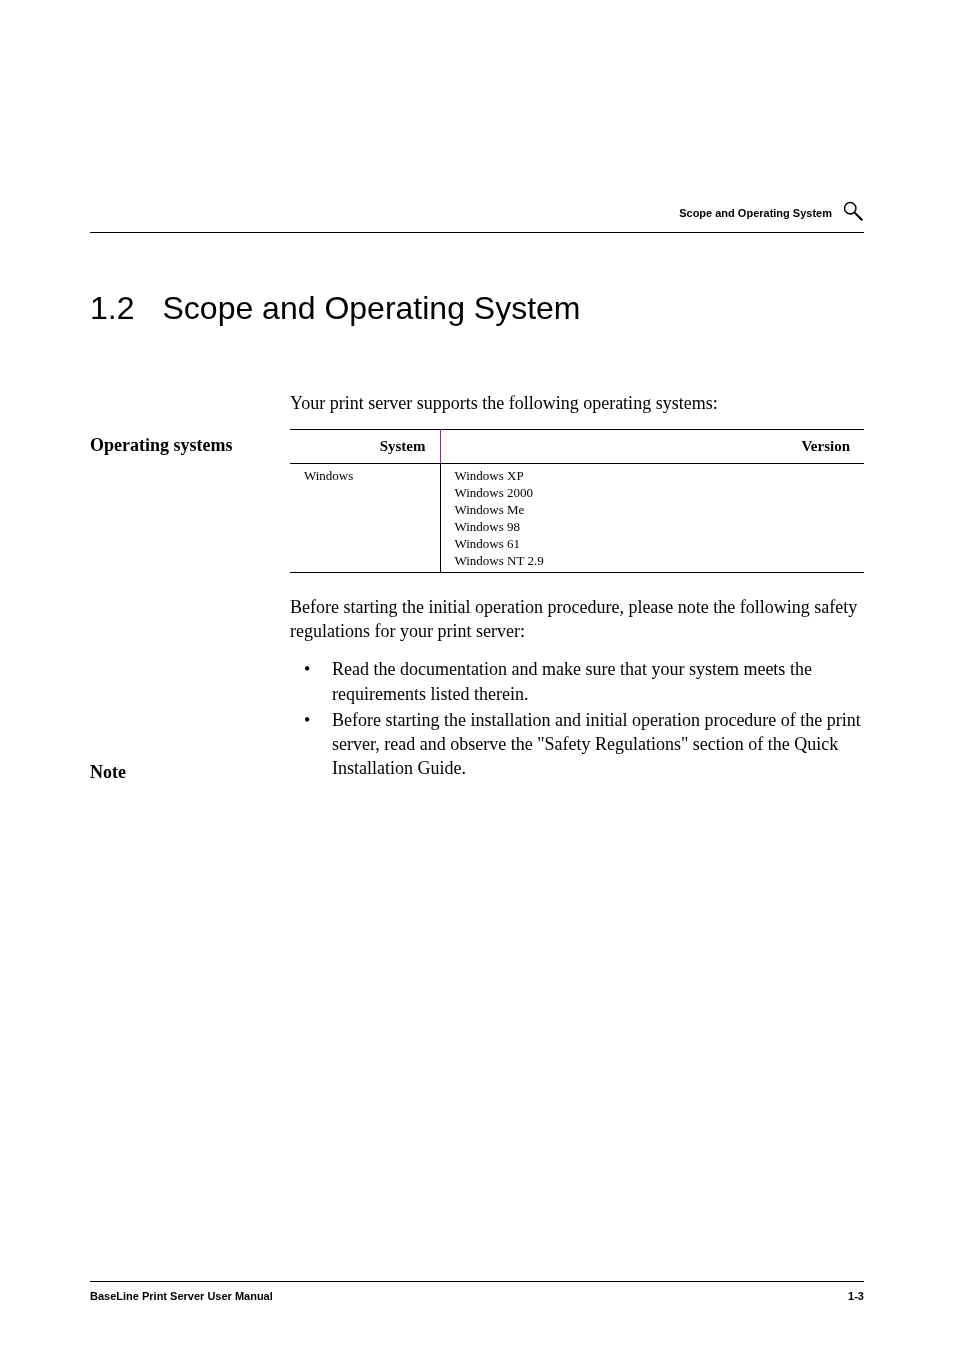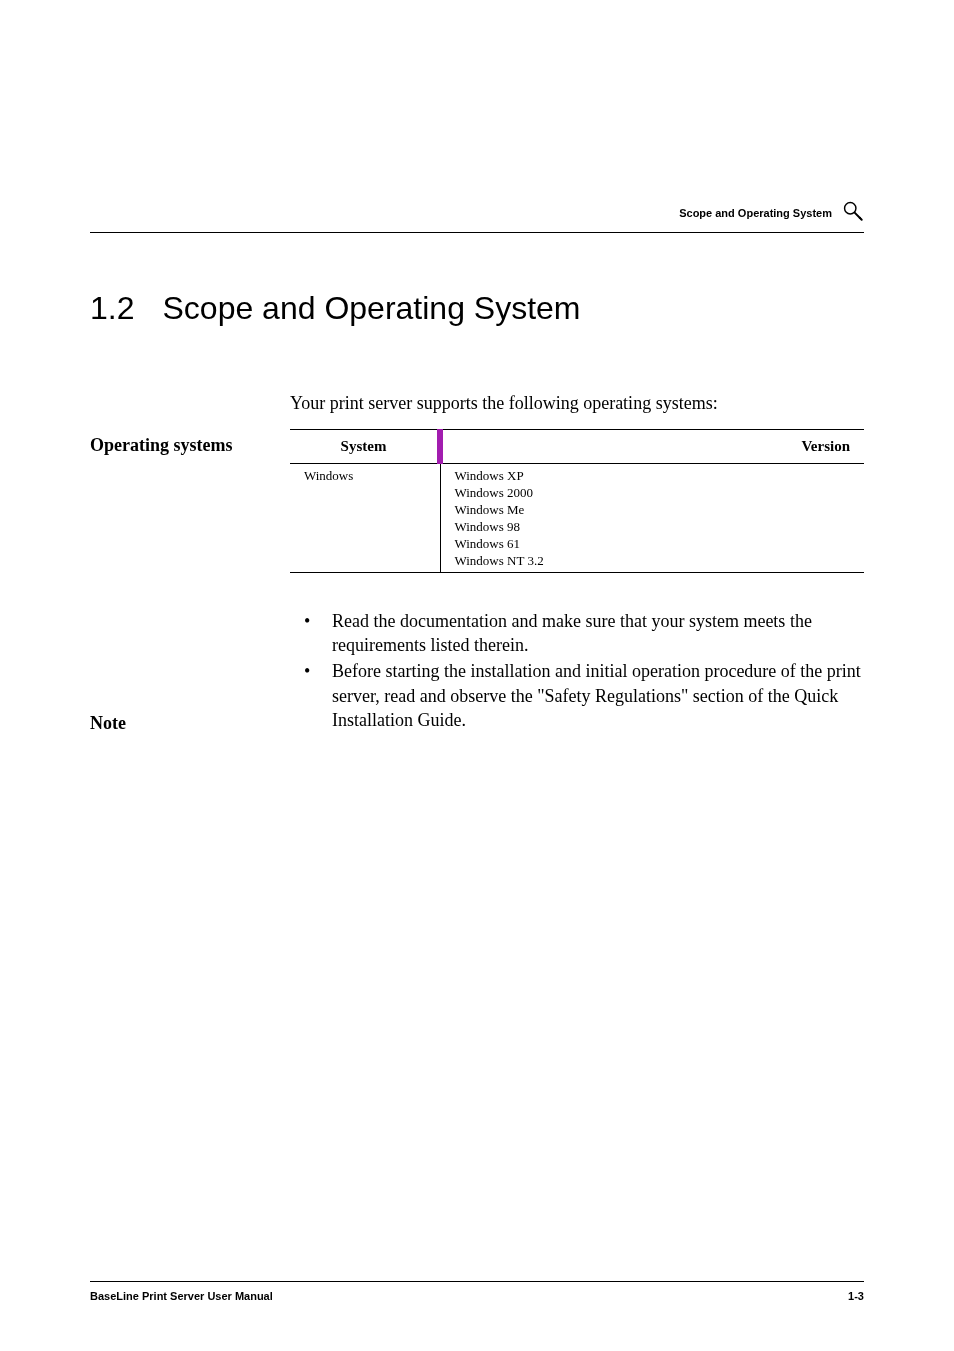--- a/index.html
+++ b/index.html
@@ -82,22 +82,21 @@
       font-family: "Times New Roman", Times, serif;
       font-size: 15px;
       font-weight: bold;
       padding: 8px 14px;
       border-top: 1px solid #000;
       border-bottom: 1px solid #000;
       text-align: right;
     }
     .os-table th.sys-col {
       width: 150px;
-      text-align: center;
-      border-right: 6px solid #a21caf;
+      border-right: 1px solid #a21caf;
     }
     .os-table td {
       font-family: "Times New Roman", Times, serif;
       font-size: 13px;
       padding: 4px 14px 2px 14px;
       vertical-align: top;
       border-bottom: 1px solid #000;
     }
     .os-table td.sys-cell {
       border-right: 1px solid #000;
@@ -182,31 +181,32 @@
         </thead>
         <tbody>
           <tr>
             <td class="sys-cell">Windows</td>
             <td>
               <span class="version-line">Windows XP</span>
               <span class="version-line">Windows 2000</span>
               <span class="version-line">Windows Me</span>
               <span class="version-line">Windows 98</span>
               <span class="version-line">Windows 61</span>
-              <span class="version-line">Windows NT 3.2</span>
+              <span class="version-line">Windows NT 2.9</span>
             </td>
           </tr>
         </tbody>
       </table>
     </div>
   </div>
 
   <div class="content-row note-block">
     <div class="margin-label">Note</div>
     <div class="body-col">
+      <p class="body-text">Before starting the initial operation procedure, please note the following safety regulations for your print server:</p>
       <ul class="bullet-list">
         <li>Read the documentation and make sure that your system meets the requirements listed therein.</li>
         <li>Before starting the installation and initial operation procedure of the print server, read and observe the "Safety Regulations" section of the Quick Installation Guide.</li>
       </ul>
     </div>
   </div>
 
   <div class="footer">
     <hr class="footer-rule">
     <div class="footer-row">

